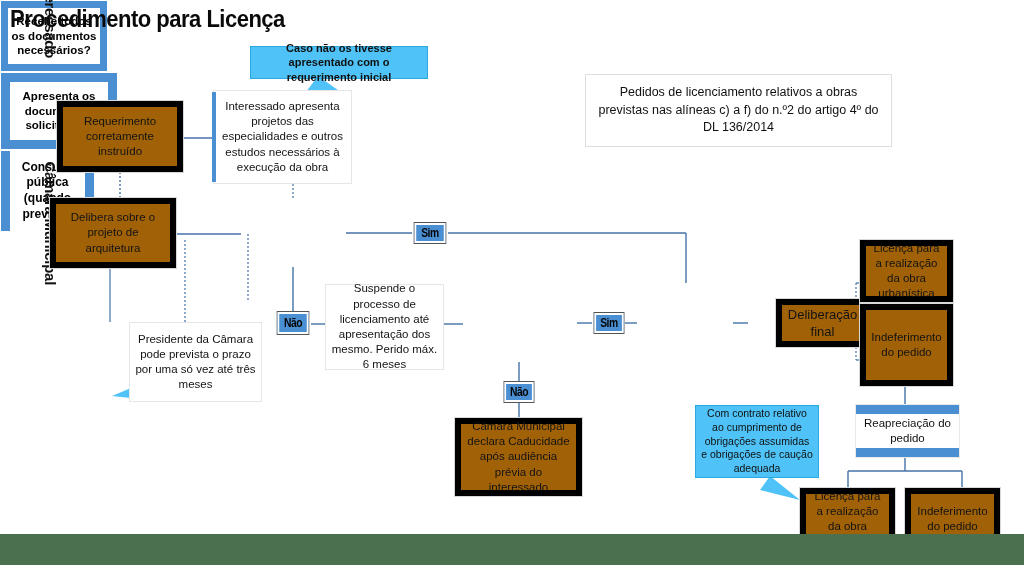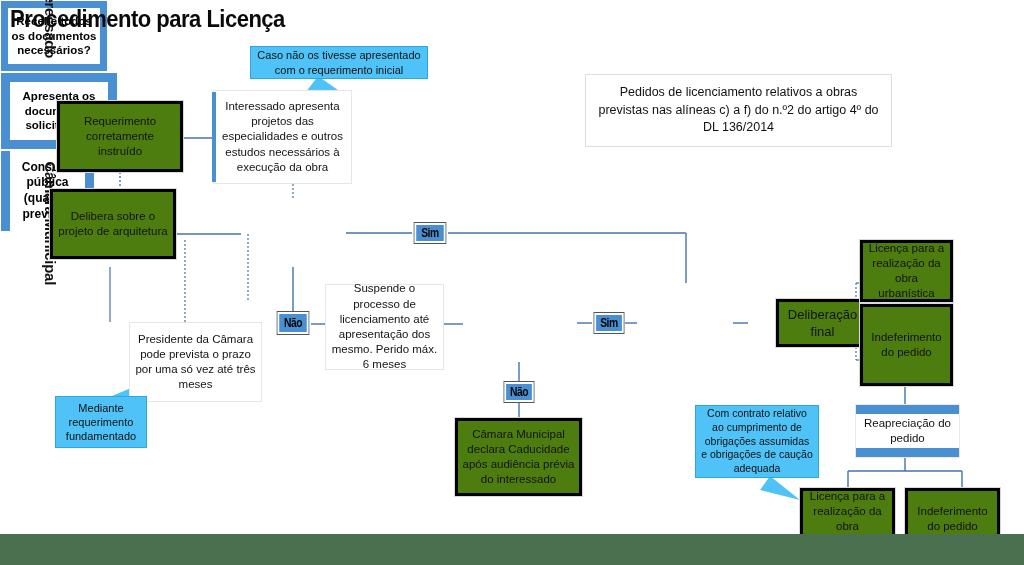--- a/index.html
+++ b/index.html
@@ -48,22 +48,22 @@
     box-sizing:border-box;
     display:flex;align-items:center;justify-content:center;
     text-align:center;
     font-size:11.5px;
     line-height:1.32;
     color:#131313;
     padding:3px 4px;
     background:#ffffff;
   }
   .blue{
-    background:#4d7c0f;
-    border:3px solid #000000;
+    background:#a16207;
+    border:6px solid #000000;
     box-shadow:0 0 0 1px #d9d9d9;
   }
   .whitebox{
     background:#ffffff;
     border:1px solid #e6e6e6;
   }
   .framedblue{ 
     background:#4a8fd2;
     border:1px solid #ffffff;
   }
@@ -177,40 +177,39 @@
 
     <div class="vlabel" style="left: 42px; top: 58px; transform: rotate(90deg) rotate(180deg); transform-origin: left top;">
       <span>interessado</span>
     </div>
     <div class="vlabel" style="left: 42px; top: 285px; transform: rotate(90deg) rotate(180deg); transform-origin: left top;">
       <span>Câmara Municipal</span>
     </div>
 
     <div class="infobox" style="left:585px;top:44px;width:307px;height:73px;margin-top:30px;">Pedidos de licenciamento relativos a obras previstas nas alíneas c) a f) do n.º2 do artigo 4º do DL 136/2014</div>
 
-    <div class="callout" style="left:250px;top:46px;width:178px;height:33px;">Caso não os tivesse apresentado com o requerimento inicial</div>
+    <div class="callout" style="left:250px;top:46px;width:178px;height:33px;font-weight:bold;">Caso não os tivesse apresentado com o requerimento inicial</div>
 
     <div class="box blue" style="left:57px;top:101px;width:126px;height:71px;">Requerimento corretamente instruído</div>
 
     <div class="box whitebox" style="left:213px;top:90px;width:139px;height:94px;">Interessado apresenta projetos das especialidades e outros estudos necessários à execução da obra</div>
     <div style="position:absolute;left:212px;top:92px;width:4px;height:90px;background:#4a8fd2;"></div>
 
-    <div class="box blue" style="left:50px;top:189px;width:126px;height:70px;">Delibera sobre o projeto de arquitetura</div>
+    <div class="box blue" style="left:50px;top:198px;width:126px;height:70px;">Delibera sobre o projeto de arquitetura</div>
 
     <div class="framedblue" style="left:240px;top:198px;width:106px;height:70px;">
       <div class="inner" style="margin:7px;width:calc(100% - 14px);height:calc(100% - 14px);font-size:11.5px;line-height:1.3;">Recebe todos os documentos necessários?</div>
     </div>
 
     <div class="cond" style="left:412px;top:223px;width:36px;height:20px;">Sim</div>
 
     <div class="cond" style="left:275px;top:312px;width:36px;height:22px;">Não</div>
 
     <div class="box whitebox" style="left:129px;top:322px;width:133px;height:80px;">Presidente da Câmara pode prevista o prazo por uma só vez até três meses</div>
 
-    <div class="callout" style="left:55px;top:396px;width:92px;height:52px;">Mediante requerimento fundamentado</div>
 
     <div class="box whitebox" style="left:325px;top:284px;width:119px;height:86px;text-align:center;">Suspende o processo de licenciamento até apresentação dos mesmo. Perido máx. 6 meses</div>
 
     <div class="framedblue" style="left:462px;top:285px;width:116px;height:76px;">
       <div class="inner" style="margin:9px;width:calc(100% - 18px);height:calc(100% - 18px);font-size:11.5px;line-height:1.3;">Apresenta os documentos solicitados?</div>
     </div>
 
     <div class="cond" style="left:592px;top:313px;width:34px;height:20px;">Sim</div>
 
     <div class="cond" style="left:502px;top:382px;width:34px;height:20px;">Não</div>

